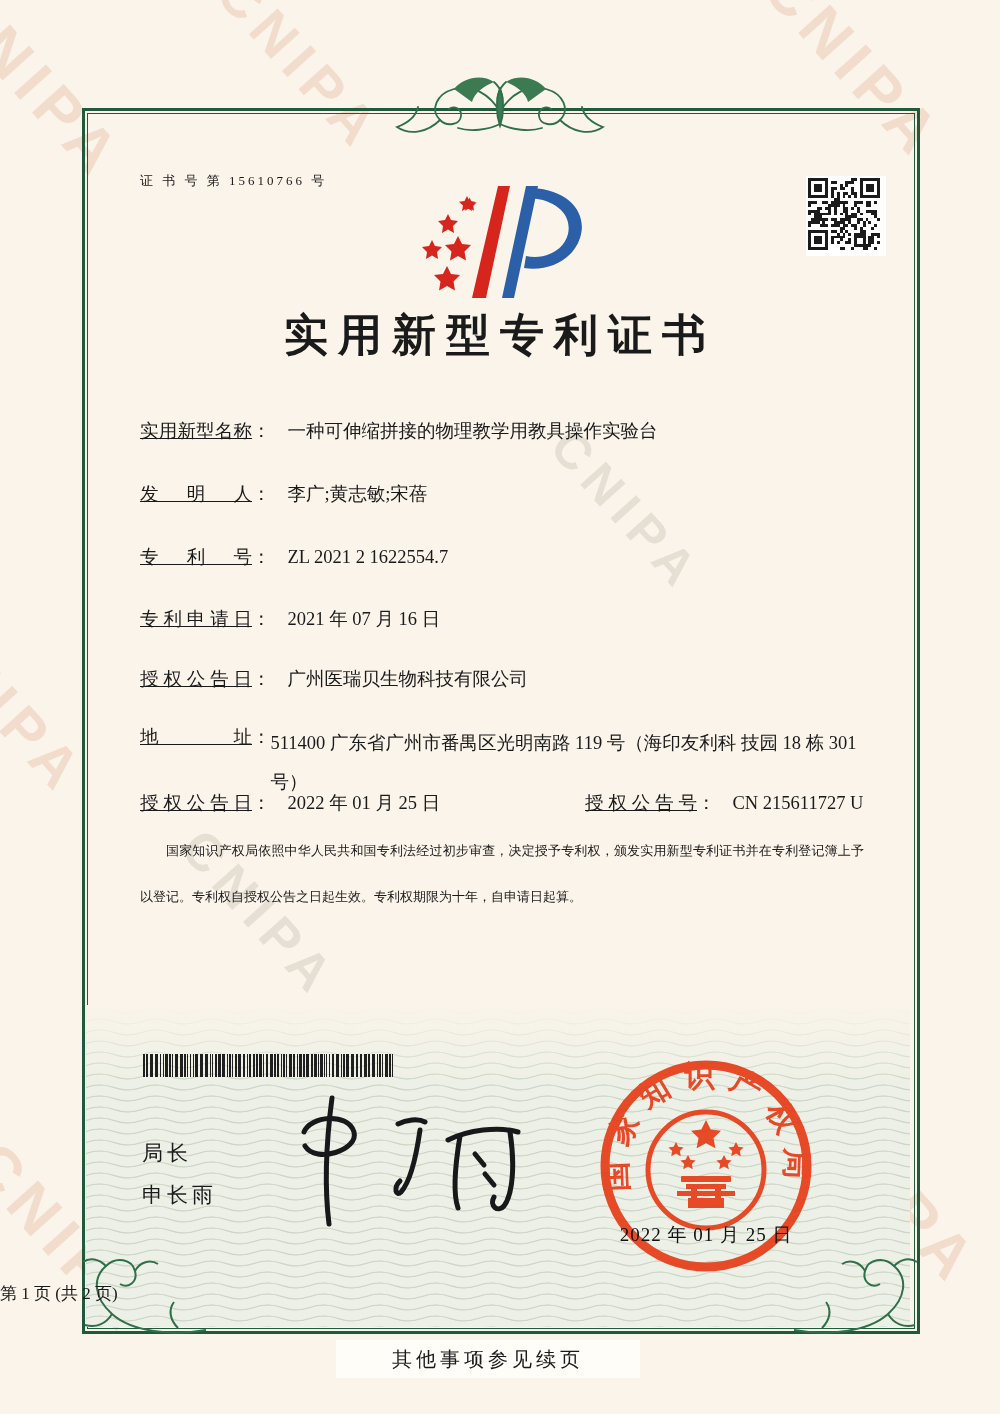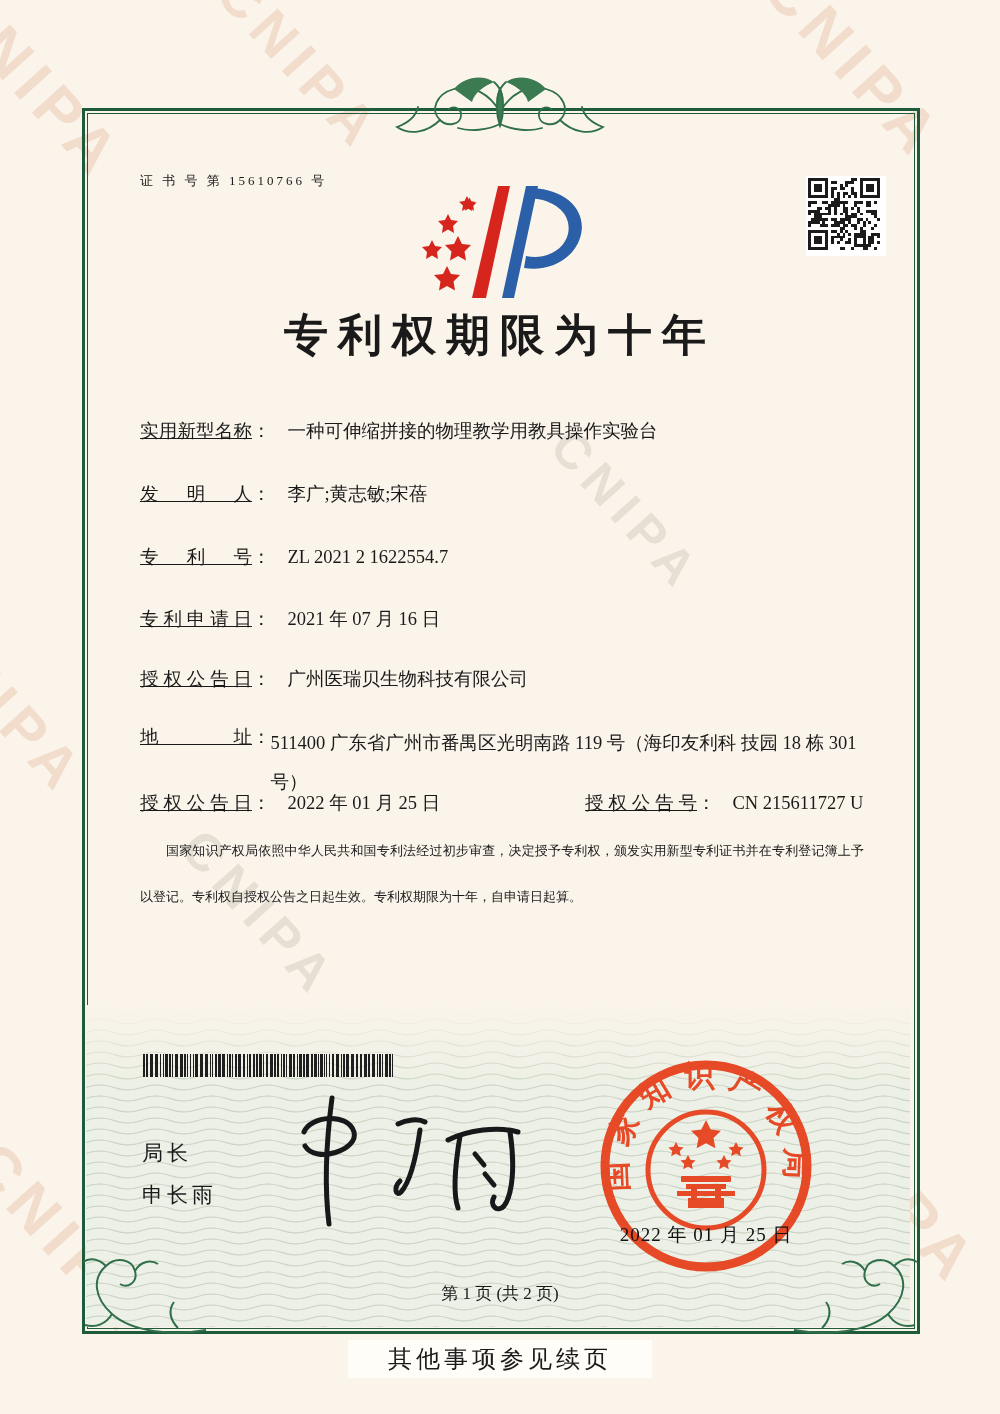--- a/index.html
+++ b/index.html
@@ -35,23 +35,23 @@
   
   .band{position:absolute;left:86px;top:1005px;width:824px;height:322px;}
   .bandfade{position:absolute;left:0;top:0;width:100%;height:80px;
             background:linear-gradient(#faf4ea,rgba(250,244,234,0));}
   .barcode{position:absolute;left:143px;top:1054px;}
   .chief{position:absolute;left:142px;top:1132px;font-size:21px;letter-spacing:4px;line-height:42px;}
   .sig{position:absolute;left:268px;top:1088px;}
   .seal{position:absolute;left:598px;top:1058px;}
   .sealdate{position:absolute;left:598px;top:1222px;width:216px;text-align:center;
             font-size:19px;letter-spacing:1px;color:#111;}
-  .pageno{position:absolute;left:0;top:1282px;width:100%;text-align:center;font-size:17px;}
-  .note{position:absolute;left:348px;top:1340px;width:304px;height:38px;background:#fffdf7;
-        text-align:center;font-size:24px;line-height:38px;letter-spacing:4px;}
+  .pageno{position:absolute;left:0;top:1282px;width:100%;font-size:17px;}
+  .note{position:absolute;left:336px;top:1340px;width:304px;height:38px;background:#fffdf7;
+        text-align:center;font-size:20px;line-height:38px;letter-spacing:4px;}
   .ornament{position:absolute;}
 </style>
 </head>
 <body>
 
 <span class="wm pink" style="left:-18px;top:-28px;font-size:62px;">CNIPA</span>
 <span class="wm pink" style="left:252px;top:-40px;font-size:56px;">CNIPA</span>
 <span class="wm pink" style="left:802px;top:-48px;font-size:62px;">CNIPA</span>
 <span class="wm gray" style="left:582px;top:418px;font-size:50px;">CNIPA</span>
 <span class="wm pink" style="left:-48px;top:598px;font-size:58px;">CNIPA</span>
@@ -347,21 +347,21 @@
       <rect x="2" y="2" width="3" height="3" fill="#1b1b1b"></rect>
       <rect x="18" y="0" width="7" height="7" fill="#1b1b1b"></rect>
       <rect x="19" y="1" width="5" height="5" fill="#ffffff"></rect>
       <rect x="20" y="2" width="3" height="3" fill="#1b1b1b"></rect>
       <rect x="0" y="18" width="7" height="7" fill="#1b1b1b"></rect>
       <rect x="1" y="19" width="5" height="5" fill="#ffffff"></rect>
       <rect x="2" y="20" width="3" height="3" fill="#1b1b1b"></rect>
     </svg>
 </div>
 
-<div class="title">专利权期限为十年</div>
+<div class="title">实用新型专利证书</div>
 
 <div class="row" style="top:418px;">
   <span class="lbl">实用新型名称</span><span>：</span><span class="val">一种可伸缩拼接的物理教学用教具操作实验台</span>
 </div>
 <div class="row" style="top:481px;">
   <span class="lbl">发明人</span><span>：</span><span class="val">李广;黄志敏;宋蓓</span>
 </div>
 <div class="row" style="top:544px;">
   <span class="lbl">专利号</span><span>：</span><span class="val">ZL 2021 2 1622554.7</span>
 </div>

